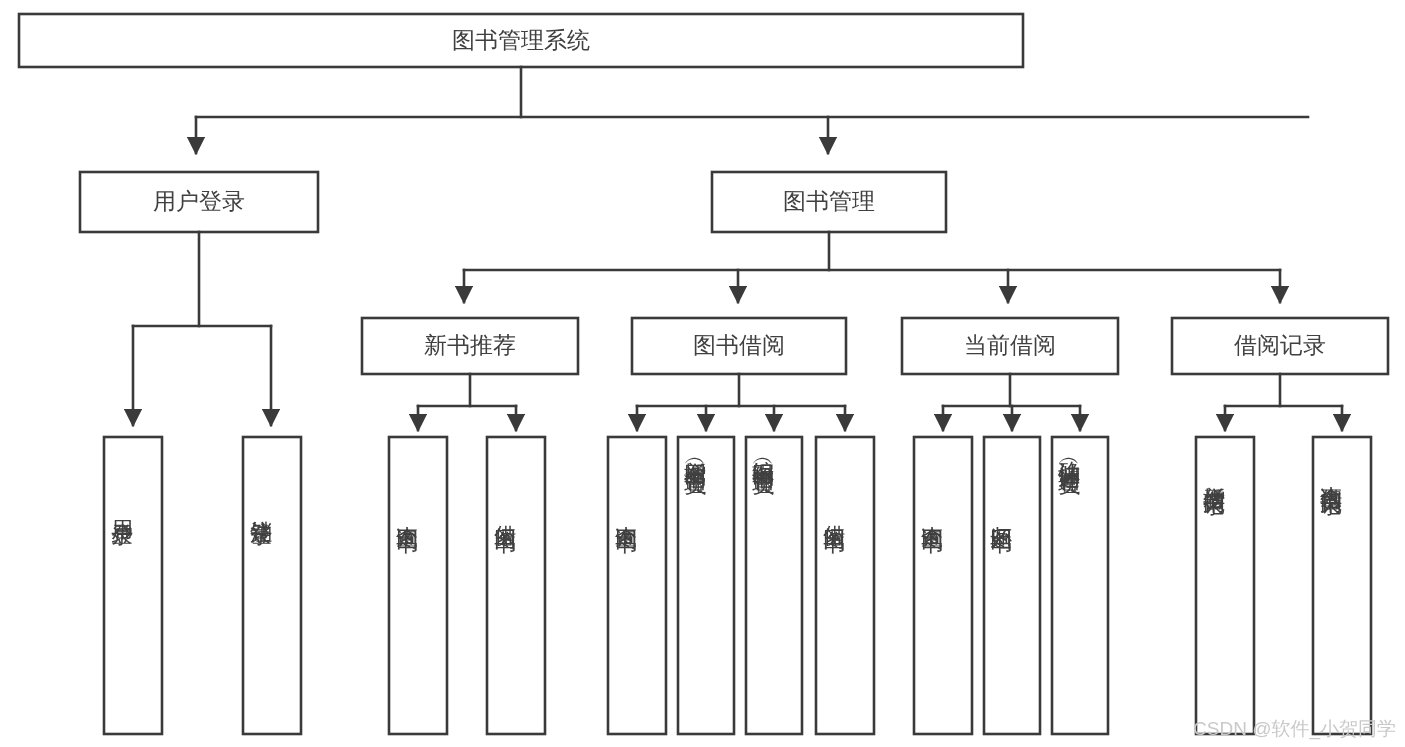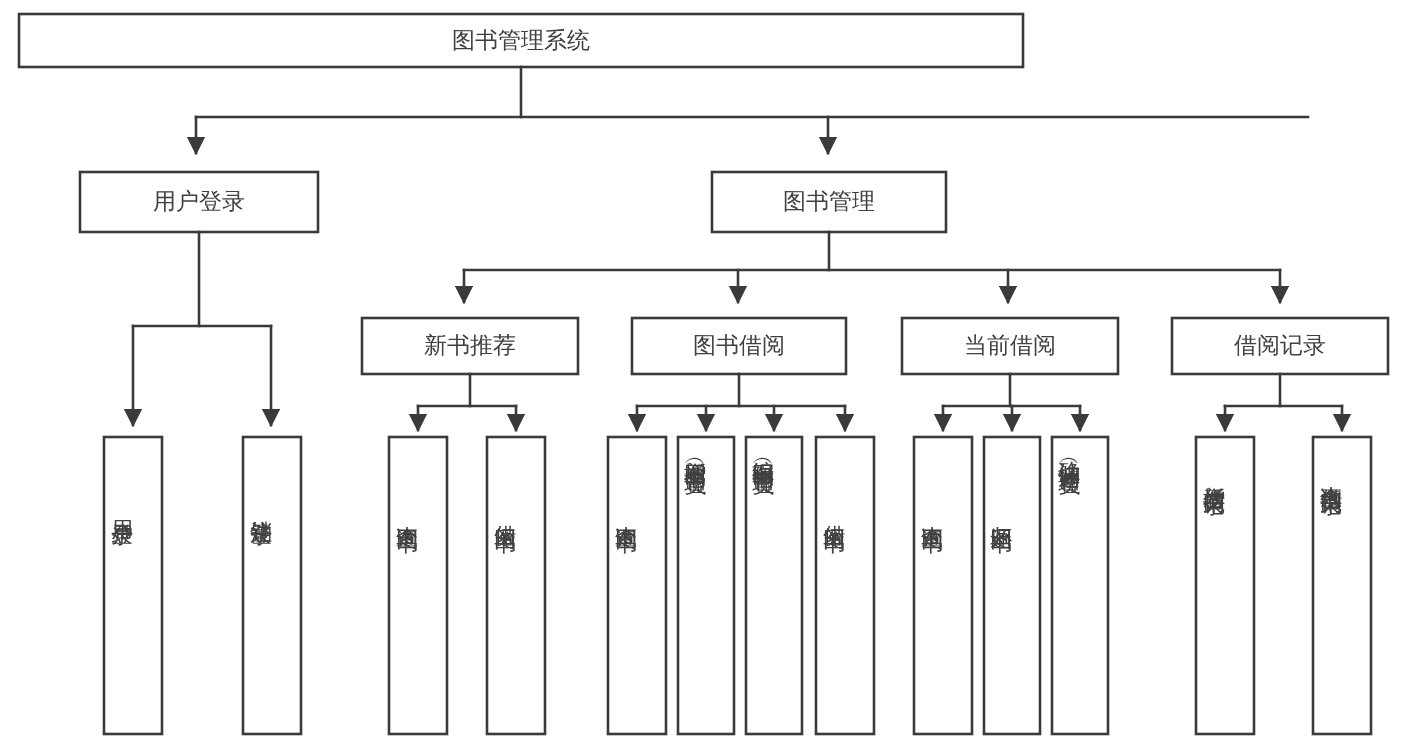--- a/index.html
+++ b/index.html
@@ -197,13 +197,14 @@
   <div class="node-label-v" style="left:752px; top:443px; height:290px;">编辑图书（管理员）</div>
   <div class="node-label-v" style="left:823px; top:508px; height:226px;">借阅图书</div>
 
   <div class="node-label-v" style="left:921px; top:508px; height:226px;">查询图书</div>
   <div class="node-label-v" style="left:990px; top:508px; height:226px;">归还图书</div>
   <div class="node-label-v" style="left:1058px; top:443px; height:290px;">确认归还（管理员）</div>
 
   <div class="node-label-v" style="left:1203px; top:468px; height:266px;">新增借阅记录</div>
   <div class="node-label-v" style="left:1320px; top:468px; height:266px;">查询借阅记录</div>
 
+  <div class="watermark">CSDN @软件_小贺同学</div>
 </div>
 
 </body></html>

